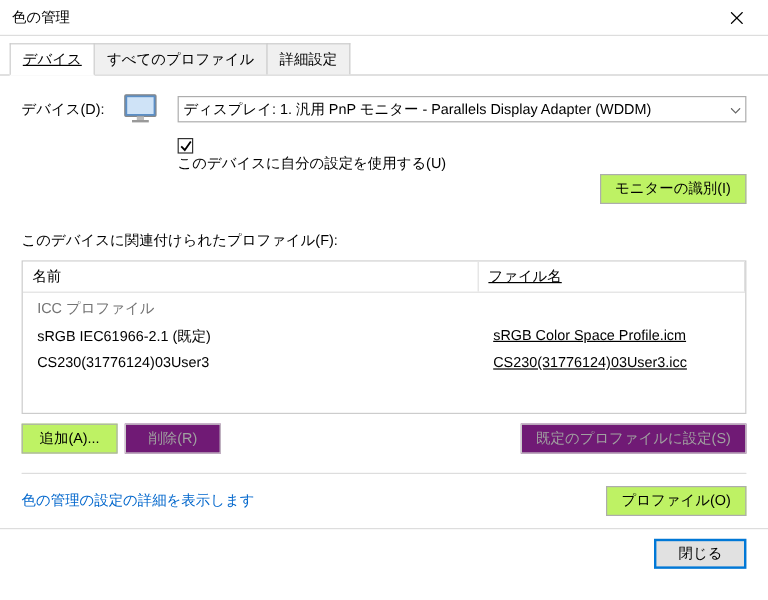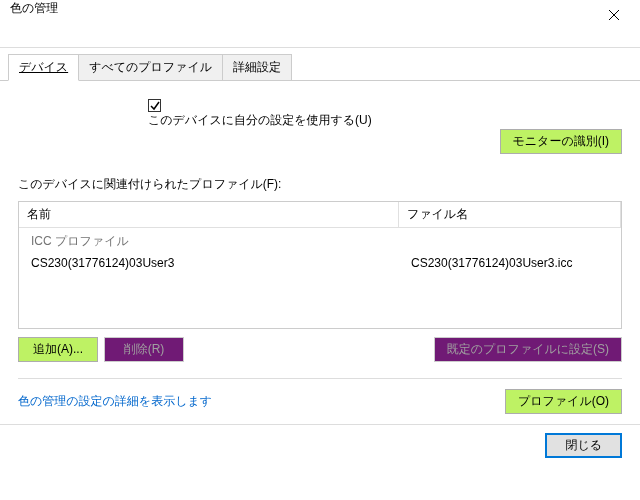--- a/index.html
+++ b/index.html
@@ -1,17 +1,17 @@
 <!DOCTYPE html>
 <html><head>
 <meta charset="utf-8">
 <style>
 * { box-sizing: border-box; margin: 0; padding: 0; }
 body { font-family: "Yu Gothic UI", "Meiryo", sans-serif; font-size: 12px; background: #fff; width: 640px; height: 500px; overflow: hidden; color: #000; }
-.titlebar { height: 48px; display: flex; align-items: flex-start; padding: 0 4px 0 10px; border-bottom: 1px solid #ddd; }
+.titlebar { height: 30px; display: flex; align-items: center; padding: 0 4px 0 10px; border-bottom: 1px solid #ddd; }
 .titlebar-text { flex: 1; font-size: 12px; }
 .close-btn { width: 45px; height: 29px; display: flex; align-items: center; justify-content: center; cursor: pointer; }
 .close-btn svg { width: 10px; height: 10px; }
 .tabs { display: flex; padding: 6px 0 0 8px; border-bottom: 1px solid #ccc; }
 .tab { padding: 4px 10px; border: 1px solid #ccc; border-bottom: none; margin-right: -1px; background: #f0f0f0; cursor: pointer; font-size: 12px; position: relative; }
 .tab.active { background: #fff; border-bottom: 1px solid #fff; margin-bottom: -1px; z-index: 1; text-decoration: underline; }
 .content { padding: 14px 18px 0 18px; }
 .device-row { display: flex; align-items: center; margin-bottom: 6px; }
 .device-label { width: 80px; }
 .monitor-icon { width: 40px; margin-right: 10px; display: flex; align-items: center; justify-content: center; }
@@ -20,21 +20,21 @@
 .checkbox-row { display: flex; align-items: flex-start; margin-left: 130px; padding: 4px 0 12px 0; flex-direction: column; }
 .check { width: 13px; height: 13px; border: 1px solid #333; margin-right: 5px; display: flex; align-items: center; justify-content: center; cursor: pointer; }
 .identify-btn { margin-left: auto; }
 .btn { border: 1px solid #adadad; background: #bef264; padding: 3px 12px; font-size: 12px; cursor: pointer; min-width: 80px; text-align: center; }
 .btn.disabled { color: #a0a0a0; border-color: #ccc; background: #701a75; }
 .section-label { margin: 10px 0 8px 0; }
 .list { border: 1px solid #ccc; height: 128px; overflow: auto; }
 .list-header { display: flex; border-bottom: 1px solid #e0e0e0; background: #fff; }
 .list-header-cell { padding: 4px 8px; font-size: 12px; border-right: 1px solid #e0e0e0; }
 .col1 { flex: 0 0 380px; }
-.col2 { flex: 1; }
+.col2 { flex: 1; text-decoration: underline; }
 .list-body { padding: 2px 0; }
 .group-header { color: #737373; padding: 3px 12px; font-size: 12px; }
 .list-row { display: flex; padding: 2px 0; }
 .list-cell { padding: 1px 8px 1px 12px; font-size: 12px; }
 .btn-row { display: flex; gap: 6px; margin-top: 8px; padding-bottom: 10px; align-items: flex-end; }
 .divider { border-top: 1px solid #ddd; margin: 6px 0 10px 0; }
 .bottom-row { display: flex; align-items: center; padding-bottom: 10px; }
 .link { color: #0066cc; cursor: pointer; font-size: 12px; }
 .footer { border-top: 1px solid #ddd; padding: 8px 18px; display: flex; justify-content: flex-end; }
 .footer .btn { min-width: 70px; background: #e1e1e1; border: 2px solid #0078d7; padding: 2px 18px; }
@@ -52,40 +52,63 @@
   </div>
 </div>
 
 <div class="tabs">
   <div class="tab active">デバイス</div>
   <div class="tab">すべてのプロファイル</div>
   <div class="tab">詳細設定</div>
 </div>
 
 <div class="content">
+  <div class="device-row">
+    <span class="device-label">デバイス(D):</span>
+    <span class="monitor-icon">
+      <svg width="32" height="28" viewBox="0 0 32 28">
+        <rect x="2" y="2" width="26" height="18" rx="1" fill="#5b8fc7" stroke="#888"></rect>
+        <rect x="4" y="4" width="22" height="14" fill="#cfe3f7"></rect>
+        <rect x="12" y="20" width="6" height="3" fill="#bbb"></rect>
+        <rect x="8" y="23" width="14" height="2" fill="#999"></rect>
+      </svg>
+    </span>
+    <div class="device-select">
+      <span>ディスプレイ: 1. 汎用 PnP モニター - Parallels Display Adapter (WDDM)</span>
+      <span class="select-arrow">
+        <svg width="8" height="5" viewBox="0 0 8 5">
+            <path d="M0 0 L4 4 L8 0" fill="none" stroke="#666" stroke-width="1"></path>
+          </svg>
+      </span>
+    </div>
+  </div>
 
   <div class="checkbox-row">
     <span class="check">
       <svg width="10" height="10" viewBox="0 0 10 10">
           <path d="M1 5 L4 8 L9 1" fill="none" stroke="#000" stroke-width="1.5"></path>
         </svg>
     </span>
     <span>このデバイスに自分の設定を使用する(U)</span>
     <span class="btn identify-btn">モニターの識別(I)</span>
   </div>
 
   <div class="section-label">このデバイスに関連付けられたプロファイル(F):</div>
 
   <div class="list">
     <div class="list-header">
       <div class="list-header-cell col1">名前</div>
       <div class="list-header-cell col2">ファイル名</div>
     </div>
     <div class="list-body">
       <div class="group-header">ICC プロファイル</div>
+      <div class="list-row">
+        <div class="list-cell col1">sRGB IEC61966-2.1 (既定)</div>
+        <div class="list-cell col2">sRGB Color Space Profile.icm</div>
+      </div>
       <div class="list-row">
         <div class="list-cell col1">CS230(31776124)03User3</div>
         <div class="list-cell col2">CS230(31776124)03User3.icc</div>
       </div>
     </div>
   </div>
 
   <div class="btn-row">
     <span class="btn">追加(A)...</span>
     <span class="btn disabled">削除(R)</span>

